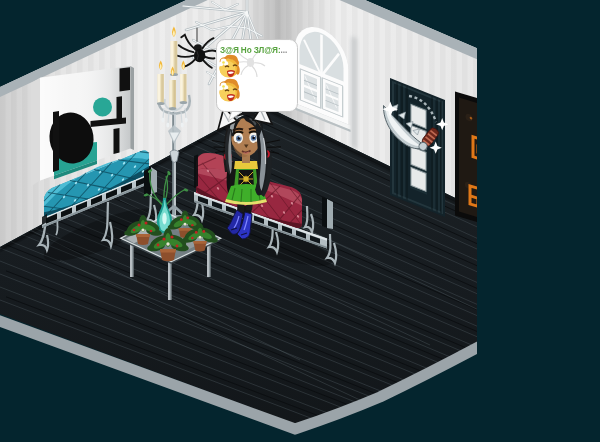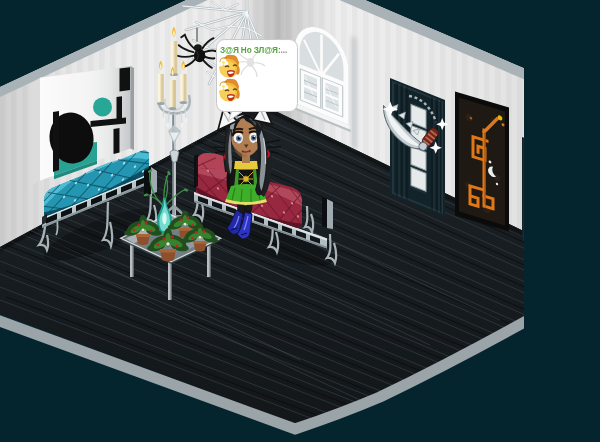--- a/index.html
+++ b/index.html
@@ -1,16 +1,16 @@
 <!DOCTYPE html>
 <html><head>
 <meta charset="utf-8">
 <style>
 html,body{margin:0;padding:0;background:#04252e;}
-#stage{position:relative;width:524px;height:442px;overflow:hidden;font-family:"Liberation Sans", sans-serif;}
+#stage{position:relative;width:477px;height:442px;overflow:hidden;font-family:"Liberation Sans", sans-serif;}
 </style>
 </head>
 <body>
 <div id="stage">
 <svg width="600" height="442" viewBox="0 0 600 442">
 <defs>
   <filter id="soft" x="-50%" y="-50%" width="200%" height="200%">
           <feGaussianBlur stdDeviation="2.2"></feGaussianBlur>
         </filter>
   <linearGradient id="wallshade" x1="0" y1="0" x2="600" y2="0" gradientUnits="userSpaceOnUse">

